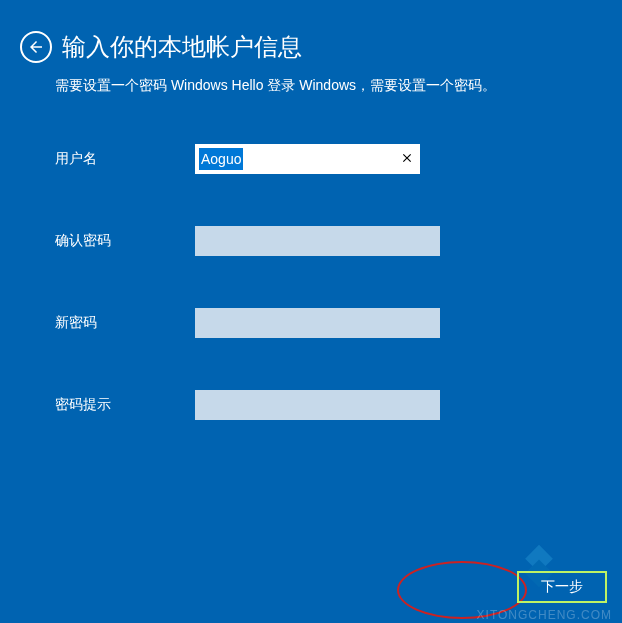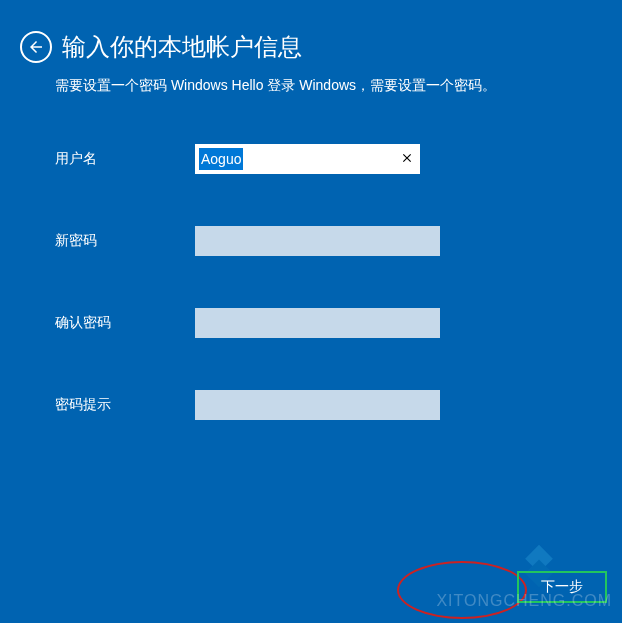--- a/index.html
+++ b/index.html
@@ -111,42 +111,42 @@
       position: absolute;
       bottom: 20px;
       right: 15px;
       display: flex;
       gap: 8px;
     }
     .action-button {
       min-width: 90px;
       height: 32px;
       background: transparent;
-      border: 2px solid #22c55e;
+      border: 2px solid #bef264;
       color: #ffffff;
       font-size: 14px;
       font-family: inherit;
       cursor: pointer;
       padding: 0 16px;
     }
     .ellipse-annotation {
       position: absolute;
       bottom: 4px;
       right: 95px;
       width: 130px;
       height: 58px;
       border: 2px solid #cc2222;
       border-radius: 50%;
       pointer-events: none;
     }
     .watermark {
       position: absolute;
-      bottom: 13px;
+      bottom: 1px;
       right: 10px;
-      font-size: 16px;
+      font-size: 12px;
       color: rgba(255,255,255,0.25);
       letter-spacing: 1px;
       pointer-events: none;
     }
     .logo-watermark {
       position: absolute;
       bottom: 30px;
       right: 60px;
       opacity: 0.28;
       pointer-events: none;
@@ -180,26 +180,26 @@
       <span class="selection-highlight">Aoguo</span>
       <span class="clear-button">
         <svg width="14" height="14" viewBox="0 0 24 24" fill="#000">
           <path d="M19 6.41L17.59 5 12 10.59 6.41 5 5 6.41 10.59 12 5 17.59 6.41 19 12 13.41 17.59 19 19 17.59 13.41 12z"></path>
         </svg>
       </span>
     </div>
   </div>
 
   <div class="form-row">
+    <div class="form-label">确认密码</div>
+    <input type="password" class="password-input" value="" style="">
+  </div>
+
+  <div class="form-row">
     <div class="form-label">新密码</div>
-    <input type="password" class="password-input" value="" style="">
-  </div>
-
-  <div class="form-row">
-    <div class="form-label">确认密码</div>
     <input type="password" class="password-input" value="" style="">
   </div>
 
   <div class="form-row">
     <div class="form-label">密码提示</div>
     <input type="text" class="password-input" value="" style="">
   </div>
 </div>
 
 <div class="logo-watermark">

